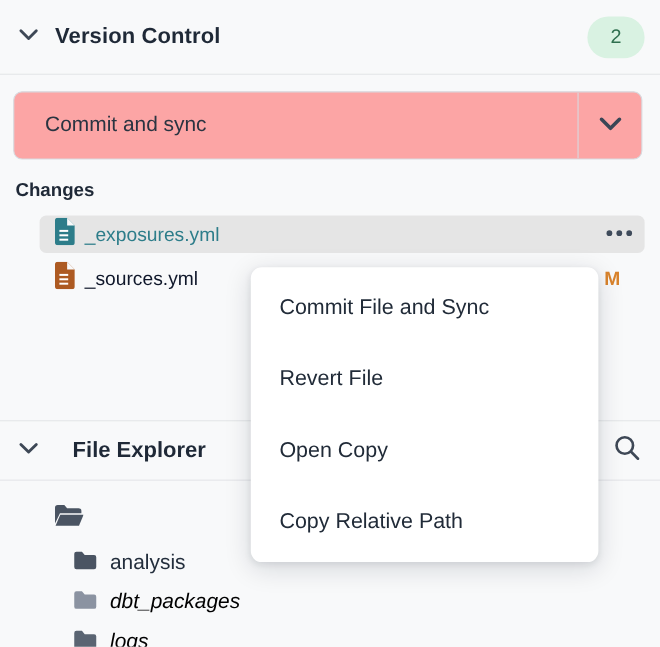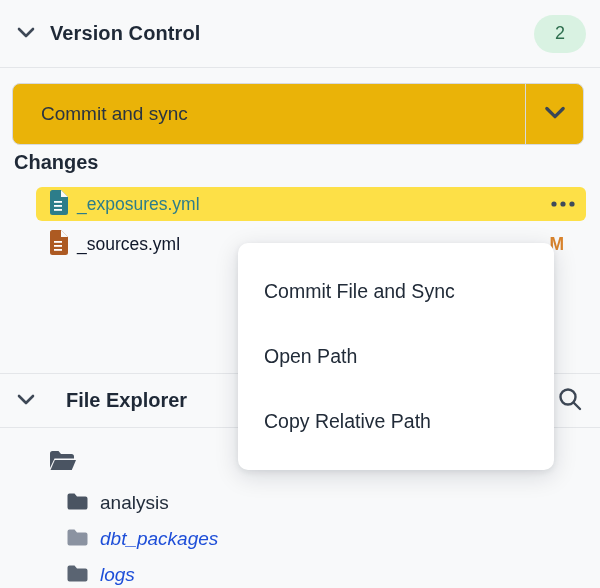--- a/index.html
+++ b/index.html
@@ -38,21 +38,21 @@
     font-size: 18px;
     display: flex;
     align-items: center;
     justify-content: center;
   }
 
   
   .dropdown {
     margin: 15px 16px 0 12px;
     height: 62px;
-    background: #eab308;
+    background: #fca5a5;
     border: 1px solid #d7dadf;
     border-radius: 8px;
     display: flex;
     align-items: stretch;
     overflow: hidden;
   }
   .dropdown-value {
     flex: 1;
     display: flex;
     align-items: center;
@@ -64,34 +64,34 @@
     width: 58px;
     border-left: 1px solid #d7dadf;
     display: flex;
     align-items: center;
     justify-content: center;
     cursor: pointer;
   }
 
   
   .changes-label {
-    margin: 6px 14px 0 14px;
-    font-size: 20px;
+    margin: 18px 14px 0 14px;
+    font-size: 17px;
     font-weight: bold;
     color: #1f2937;
   }
   .change-row {
     margin: 13px 14px 0 36px;
     height: 34px;
     display: flex;
     align-items: center;
     border-radius: 6px;
     padding: 0 10px 0 12px;
   }
-  .change-row.selected { background: #fde047; }
+  .change-row.selected { background: #e5e5e5; }
   .change-row + .change-row { margin-top: 6px; }
   .file-label { margin-left: 9px; font-size: 17.5px; }
   .file-label.teal { color: #2d7d8a; }
   .file-label.orange { color: #0f172a; }
   .row-right { margin-left: auto; display: flex; align-items: center; }
   .status-m {
     font-size: 17.5px;
     font-weight: bold;
     color: #d9832c;
     padding-right: 12px;
@@ -116,32 +116,32 @@
   .tree { padding-top: 19px; }
   .tree-row {
     display: flex;
     align-items: center;
     height: 30px;
   }
   .tree-row.depth-0 { padding-left: 48px; }
   .tree-row.depth-1 { padding-left: 66px; margin-top: 6px; }
   .tree-row.first-child-gap { margin-top: 11px; }
   .tree-label { margin-left: 11px; font-size: 19px; color: #232e3c; }
-  .tree-label.muted { color: #1d4ed8; font-style: italic; }
+  .tree-label.muted { color: #000000; font-style: italic; }
 
   
   .context-menu {
     position: absolute;
-    left: 238px;
+    left: 228px;
     top: 243px;
     width: 316px;
     background: #ffffff;
     border-radius: 10px;
     box-shadow: 0 6px 24px rgba(16, 24, 40, 0.14), 0 2px 6px rgba(16, 24, 40, 0.08);
-    padding: 16px 0;
+    padding: 4px 0;
     z-index: 10;
   }
   .menu-item {
     height: 65px;
     display: flex;
     align-items: center;
     padding-left: 26px;
     font-size: 19.5px;
     color: #212b38;
     cursor: pointer;
@@ -263,15 +263,16 @@
       <svg width="23" height="19" viewBox="0 0 23 19">
         <path d="M1.5 3.5 A2 2 0 0 1 3.5 1.5 H8.5 L11 4.5 H19.5 A2 2 0 0 1 21.5 6.5 V15.5 A2 2 0 0 1 19.5 17.5 H3.5 A2 2 0 0 1 1.5 15.5 Z" fill="#5a6472"></path>
       </svg>
     </span>
     <span class="tree-label muted">logs</span>
   </div>
 </div>
 
 <div class="context-menu">
   <div class="menu-item">Commit File and Sync</div>
-  <div class="menu-item">Open Path</div>
+  <div class="menu-item">Revert File</div>
+  <div class="menu-item">Open Copy</div>
   <div class="menu-item">Copy Relative Path</div>
 </div>
 
 </body></html>

